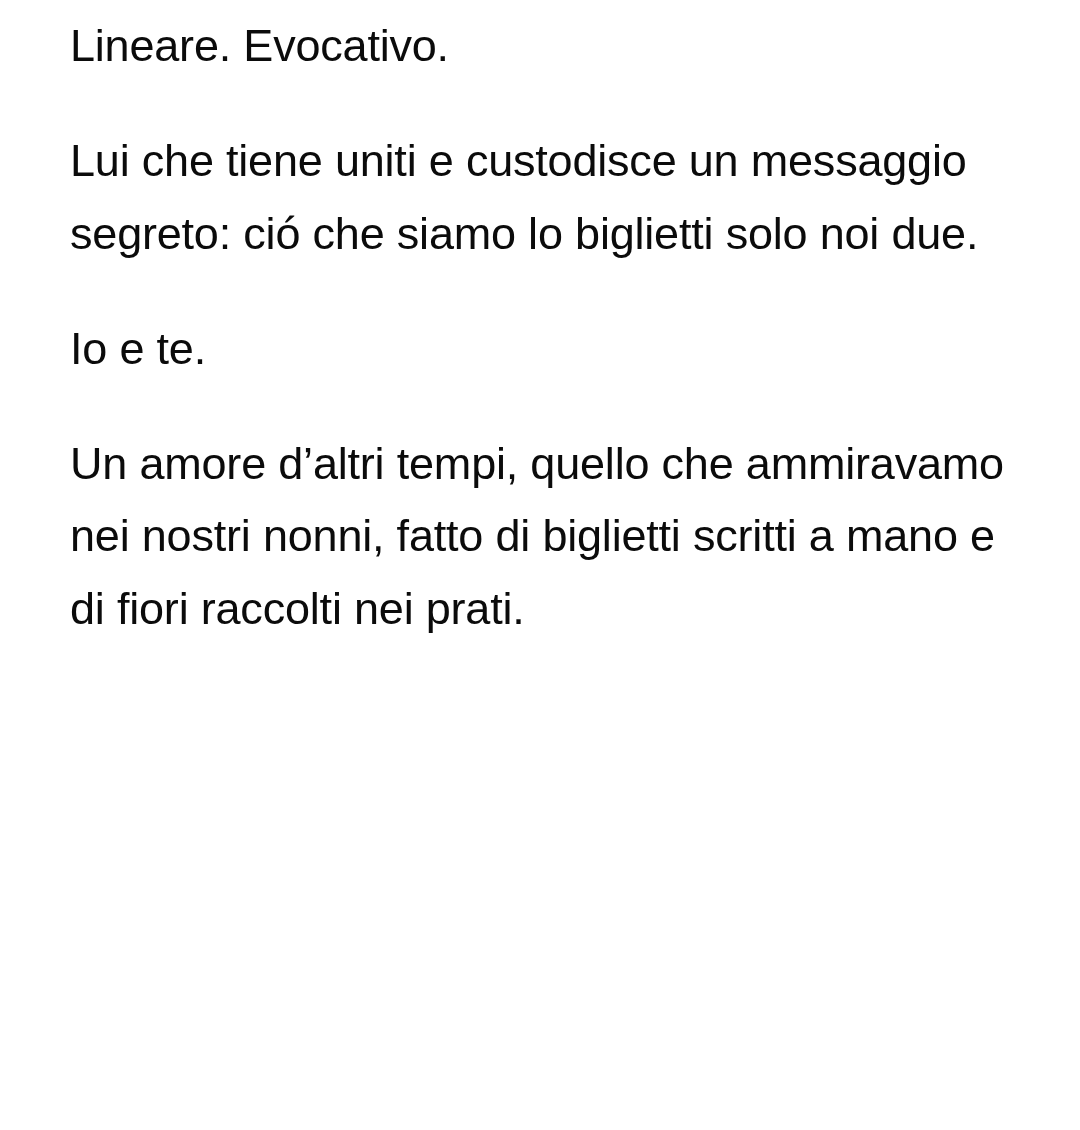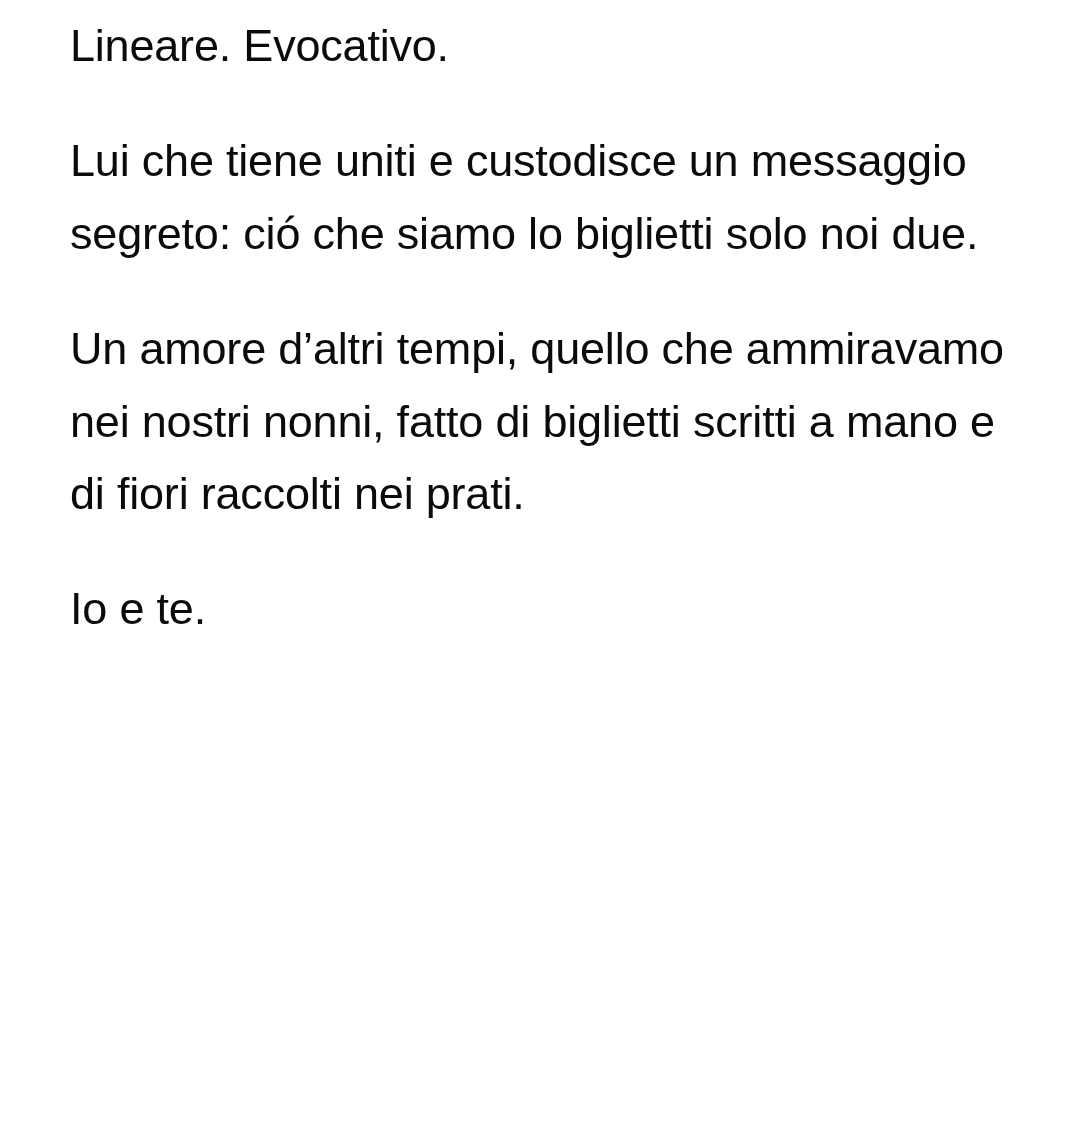--- a/index.html
+++ b/index.html
@@ -33,15 +33,15 @@
   .para:last-child {
     margin-bottom: 0;
   }
 </style>
 </head>
 <body>
 
 <div class="page">
   <p class="para">Lineare. Evocativo.</p>
   <p class="para">Lui che tiene uniti e custodisce un messaggio segreto: ció che siamo lo biglietti solo noi due.</p>
+  <p class="para">Io e te.</p>
   <p class="para">Un amore d’altri tempi, quello che ammiravamo nei nostri nonni, fatto di biglietti scritti a mano e di fiori raccolti nei prati.</p>
-  <p class="para">Io e te.</p>
 </div>
 
 </body></html>

